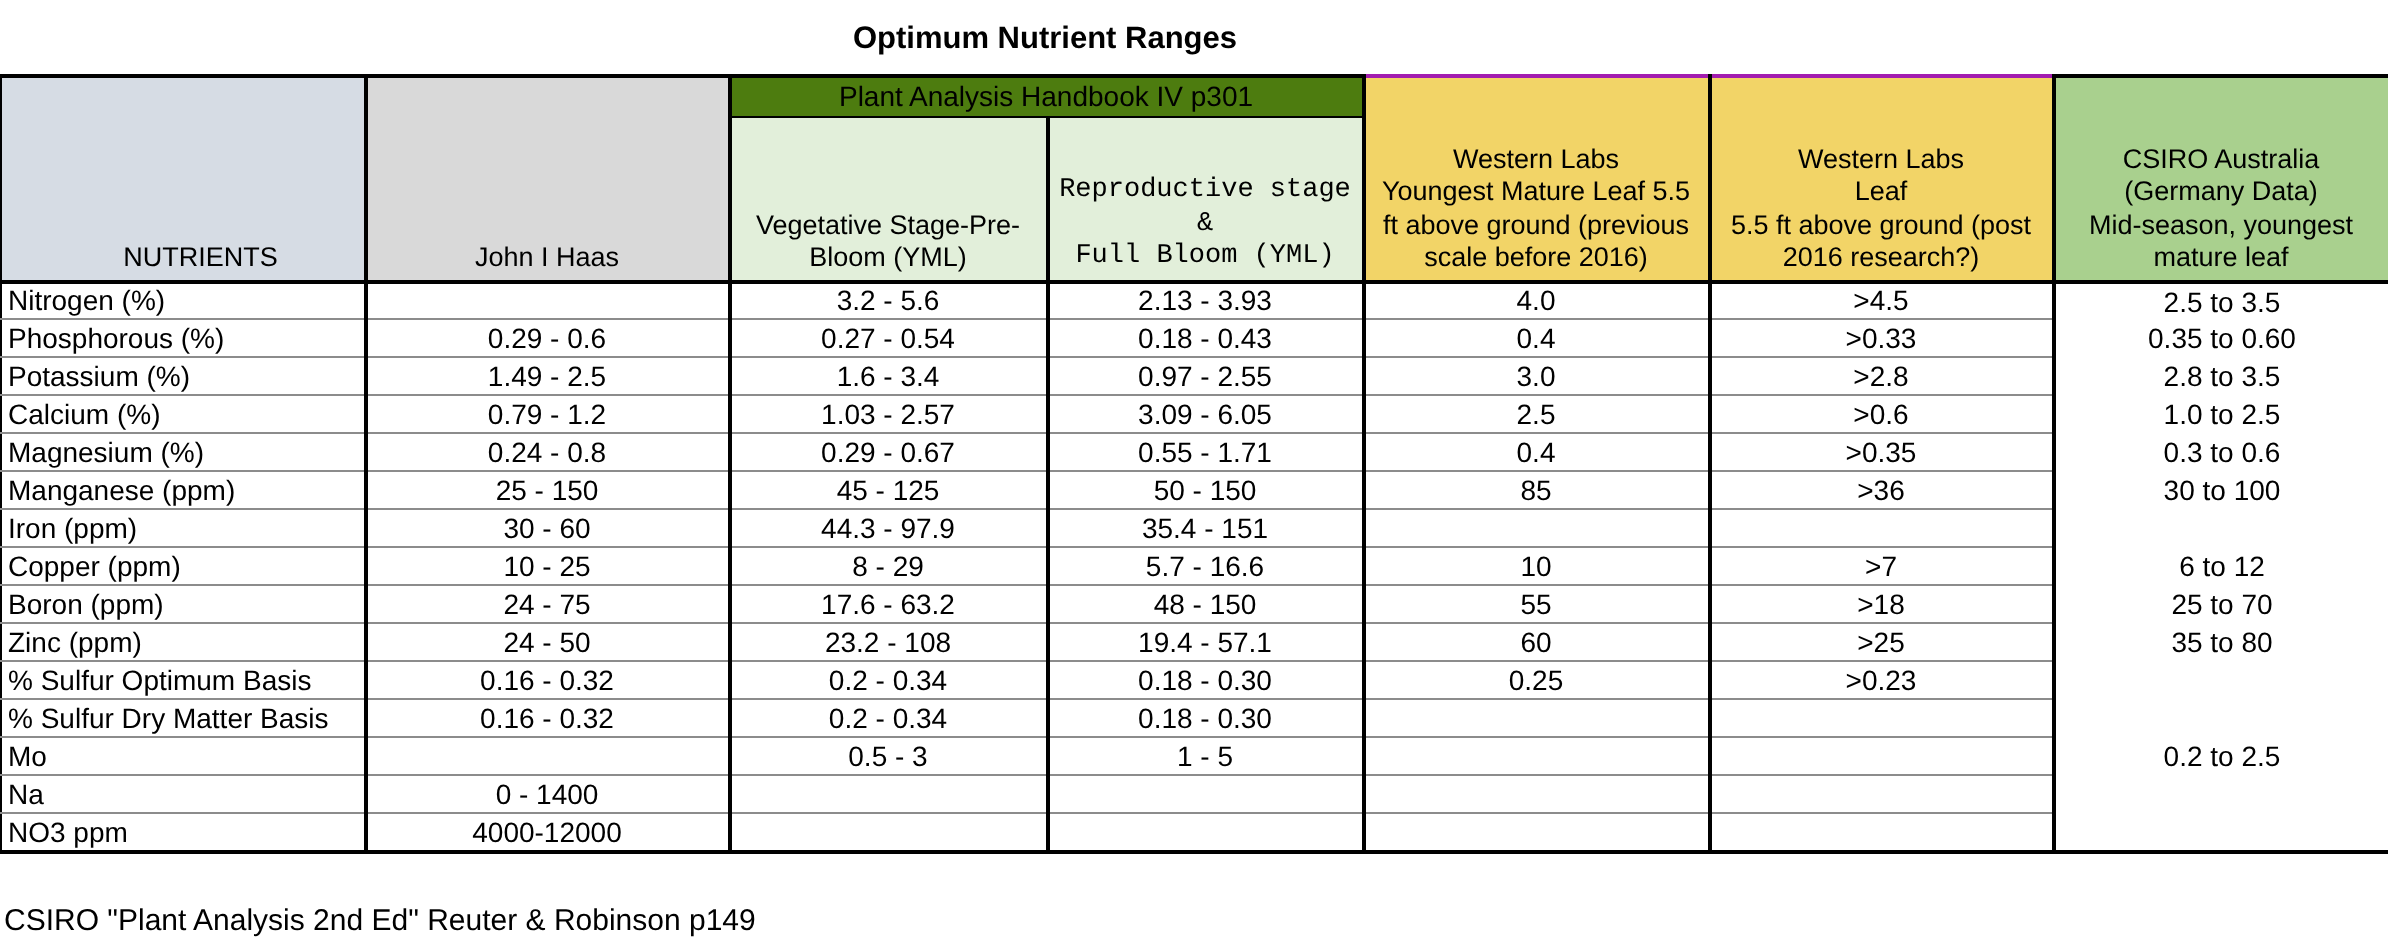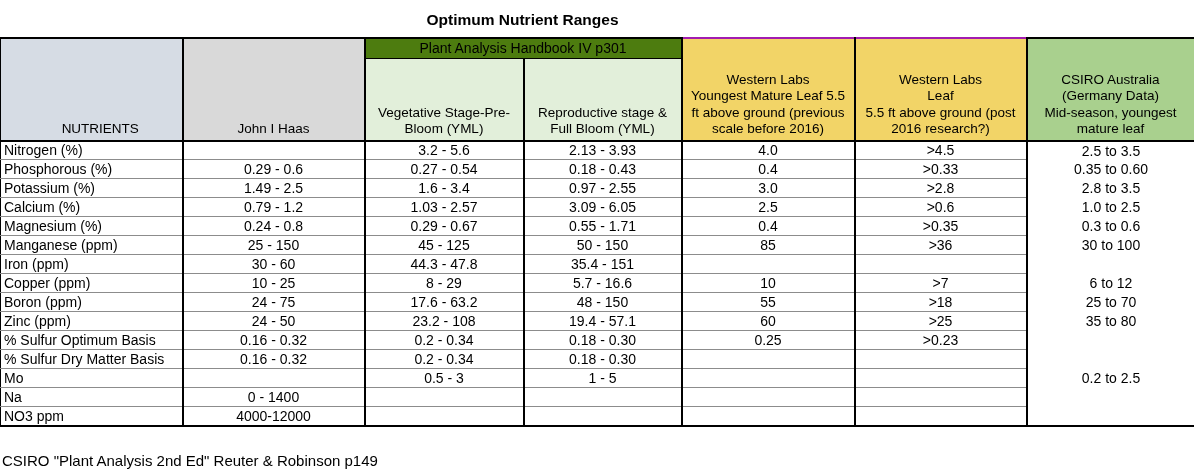--- a/index.html
+++ b/index.html
@@ -28,21 +28,21 @@
   td { font-size:14px; white-space:nowrap; }
 
   th.h-nutrients { background:#D6DCE4; border-left:1px solid #000; border-right:2px solid #000;
                    border-top:2px solid #000; border-bottom:2px solid #000;padding-left:20px; }
   th.h-haas      { background:#D9D9D9; border-right:2px solid #000;
                    border-top:2px solid #000; border-bottom:2px solid #000; }
   th.h-pa-group  { background:#4d7c0f; font-size:14px; border-right:2px solid #000;
                    border-top:2px solid #000; border-bottom:1px solid #000; padding-bottom:1px; }
   th.h-pa-sub    { background:#E2EFDA; border-bottom:2px solid #000; }
   th.h-pa-sub.first { border-right:2px solid #000; }
-  th.h-pa-sub.second { border-right:2px solid #000; }
+  th.h-pa-sub.second { border-right:2px solid #000;font-family:Liberation Mono, monospace; }
   th.h-wl        { background:#F2D467; border-right:2px solid #000;
                    border-top:2px solid #a21caf; border-bottom:2px solid #000; }
   th.h-csiro     { background:#A9D08E; border-right:2px solid #000;
                    border-top:2px solid #000; border-bottom:2px solid #000; }
 
   td.c0 { text-align:left; padding-left:3px;
           border-left:1px solid #000; border-right:2px solid #000;
           border-bottom:1px solid #8c8c8c; }
   td.cc { text-align:center; border-right:2px solid #000;
           border-bottom:1px solid #8c8c8c; }
@@ -145,21 +145,21 @@
       <td class="cc">25 - 150</td>
       <td class="cc">45 - 125</td>
       <td class="cc">50 - 150</td>
       <td class="cc">85</td>
       <td class="cc">&gt;36</td>
       <td class="c6">30 to 100</td>
     </tr>
     <tr>
       <td class="c0">Iron (ppm)</td>
       <td class="cc">30 - 60</td>
-      <td class="cc">44.3 - 47.8</td>
+      <td class="cc">44.3 - 97.9</td>
       <td class="cc">35.4 - 151</td>
       <td class="cc"></td>
       <td class="cc"></td>
       <td class="c6"></td>
     </tr>
     <tr>
       <td class="c0">Copper (ppm)</td>
       <td class="cc">10 - 25</td>
       <td class="cc">8 - 29</td>
       <td class="cc">5.7 - 16.6</td>

